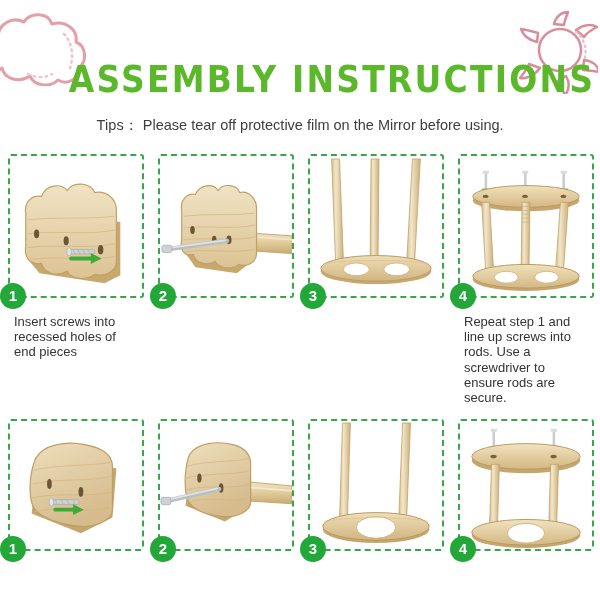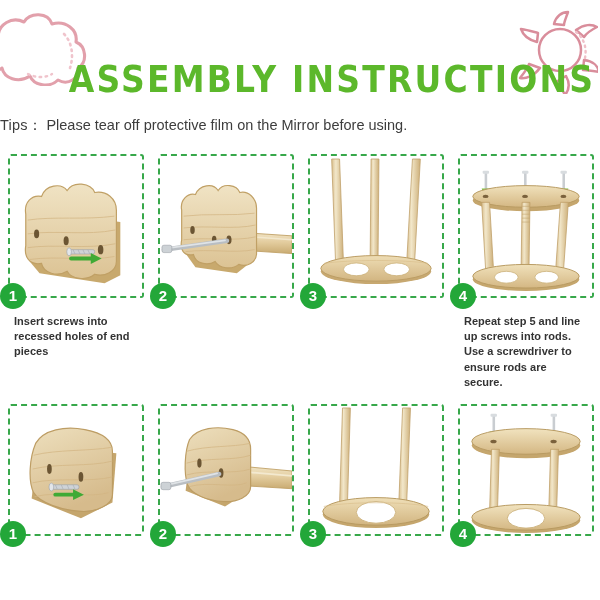--- a/index.html
+++ b/index.html
@@ -36,21 +36,21 @@
     font-size: 33px;
     font-weight: bold;
     letter-spacing: 2.2px;
     color: #5cb82b;
     transform: scaleY(1.12);
   }
 
   .tips {
     position: absolute;
     top: 116px; left: 0; width: 600px;
-    text-align: left;
+    text-align: center;
     font-size: 14.5px;
     color: #3d3d3d;
     font-family: "Liberation Sans", sans-serif;
   }
   .tips .tips-label { letter-spacing: 0.2px; }
 
   
   .rows { position: absolute; top: 152px; left: 0; width: 600px; }
   .row { display: flex; width: 600px; }
   .cell {
@@ -84,25 +84,24 @@
     font-size: 15px;
     font-weight: bold;
     line-height: 26px;
     text-align: center;
     font-family: "Liberation Sans", sans-serif;
     z-index: 5;
   }
 
   .caption {
     margin: 16px 12px 0 14px;
-    font-size: 11px;
+    font-size: 13px;
     line-height: 15.2px;
     color: #333333;
     font-family: "Liberation Sans", sans-serif;
-    font-weight: bold;
   }
   .row2 .panel { height: 128px; margin-top: 4px; }
 
   
   .row-gap { height: 10px; }
 </style>
 </head>
 <body>
 
 <svg class="deco" id="cloud-deco" viewBox="0 0 104 78" fill="none">
@@ -320,21 +319,21 @@
             </g>
 
             <ellipse cx="67" cy="122" rx="54" ry="12" fill="#c5a66d"></ellipse>
             <ellipse cx="67" cy="119" rx="54" ry="12" fill="url(#top1)" stroke="#b89a62" stroke-width="1"></ellipse>
             <ellipse cx="47" cy="120" rx="12" ry="6" fill="#ffffff" stroke="#cbb078" stroke-width="0.8"></ellipse>
             <ellipse cx="88" cy="120" rx="12" ry="6" fill="#ffffff" stroke="#cbb078" stroke-width="0.8"></ellipse>
           </svg>
         </div>
         <div class="badge">4</div>
       </div>
-      <div class="caption">Repeat step 5 and line up screws into rods. Use a screwdriver to ensure rods are secure.</div>
+      <div class="caption">Repeat step 1 and line up screws into rods. Use a screwdriver to ensure rods are secure.</div>
     </div>
   </div>
 
   <div class="row-gap"></div>
 
   <div class="row row2">
 
     <div class="cell">
       <div class="panel">
         <div class="panel-art">

